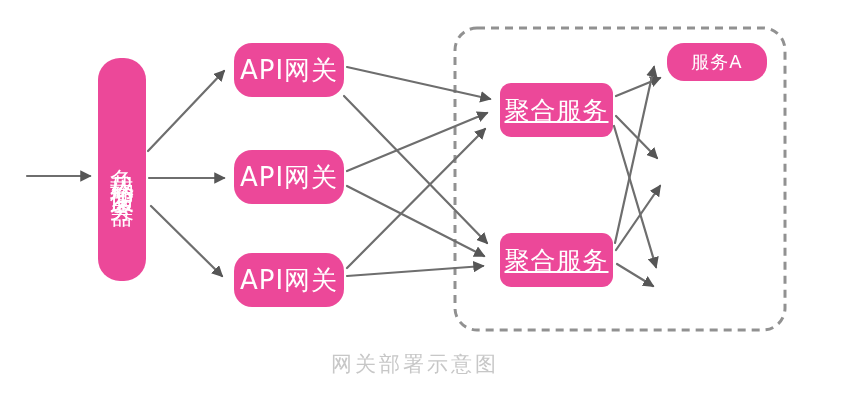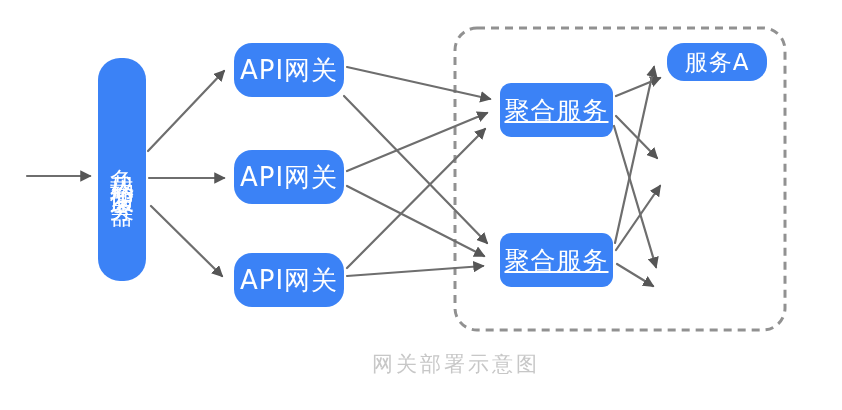--- a/index.html
+++ b/index.html
@@ -4,54 +4,54 @@
 <style>
   html,body{margin:0;padding:0;}
   body{
     width:842px;height:410px;background:#ffffff;overflow:hidden;position:relative;
     font-family:"DejaVu Sans",sans-serif;
   }
   .stage{position:absolute;left:0;top:0;width:842px;height:410px;}
   svg.edges{position:absolute;left:0;top:0;}
   .node{
     position:absolute;
-    background:#3b82f6;
+    background:#ec4899;
     color:#ffffff;
     display:flex;align-items:center;justify-content:center;
     border-radius:18px;
     text-align:center;
     letter-spacing:1px;
   }
   .gw{left:234px;width:110px;height:54px;font-size:26px;}
   .gw1{top:43px;}
   .gw2{top:150px;}
   .gw3{top:253px;}
   .agg{left:500px;width:113px;height:54px;font-size:25px;border-radius:11px;text-decoration:underline;}
   .agg1{top:83px;}
   .agg2{top:233px;}
-  .svc{left:667px;width:100px;height:38px;font-size:23px;border-radius:17px;}
+  .svc{left:667px;width:100px;height:38px;font-size:18px;border-radius:17px;}
   .svcA{top:43px;}
   .svcB{top:155px;}
   .svcC{top:260px;left:665px;width:105px;}
   .lb{
     left:98px;top:58px;width:48px;height:223px;
     border-radius:22px;
     font-size:24px;
     writing-mode:vertical-rl;
     text-orientation:upright;
     letter-spacing:6px;
     line-height:48px;
   }
   .request-label{
     position:absolute;left:32px;top:126px;width:56px;
     color:#5f5f5f;font-size:25px;letter-spacing:3px;text-align:center;
   }
   .caption{
     position:absolute;left:290px;top:350px;width:250px;
-    text-align:right;color:#c7c7c7;font-size:21px;letter-spacing:3px;
+    text-align:center;color:#c7c7c7;font-size:21px;letter-spacing:3px;
   }
 </style>
 </head>
 <body>
 
 <div class="stage">
 
   <svg class="edges" width="842" height="410" viewBox="0 0 842 410">
     <defs>
       <marker id="ah" viewBox="0 0 10 10" refX="8.5" refY="5" markerWidth="5.2" markerHeight="5.2" orient="auto-start-reverse">

